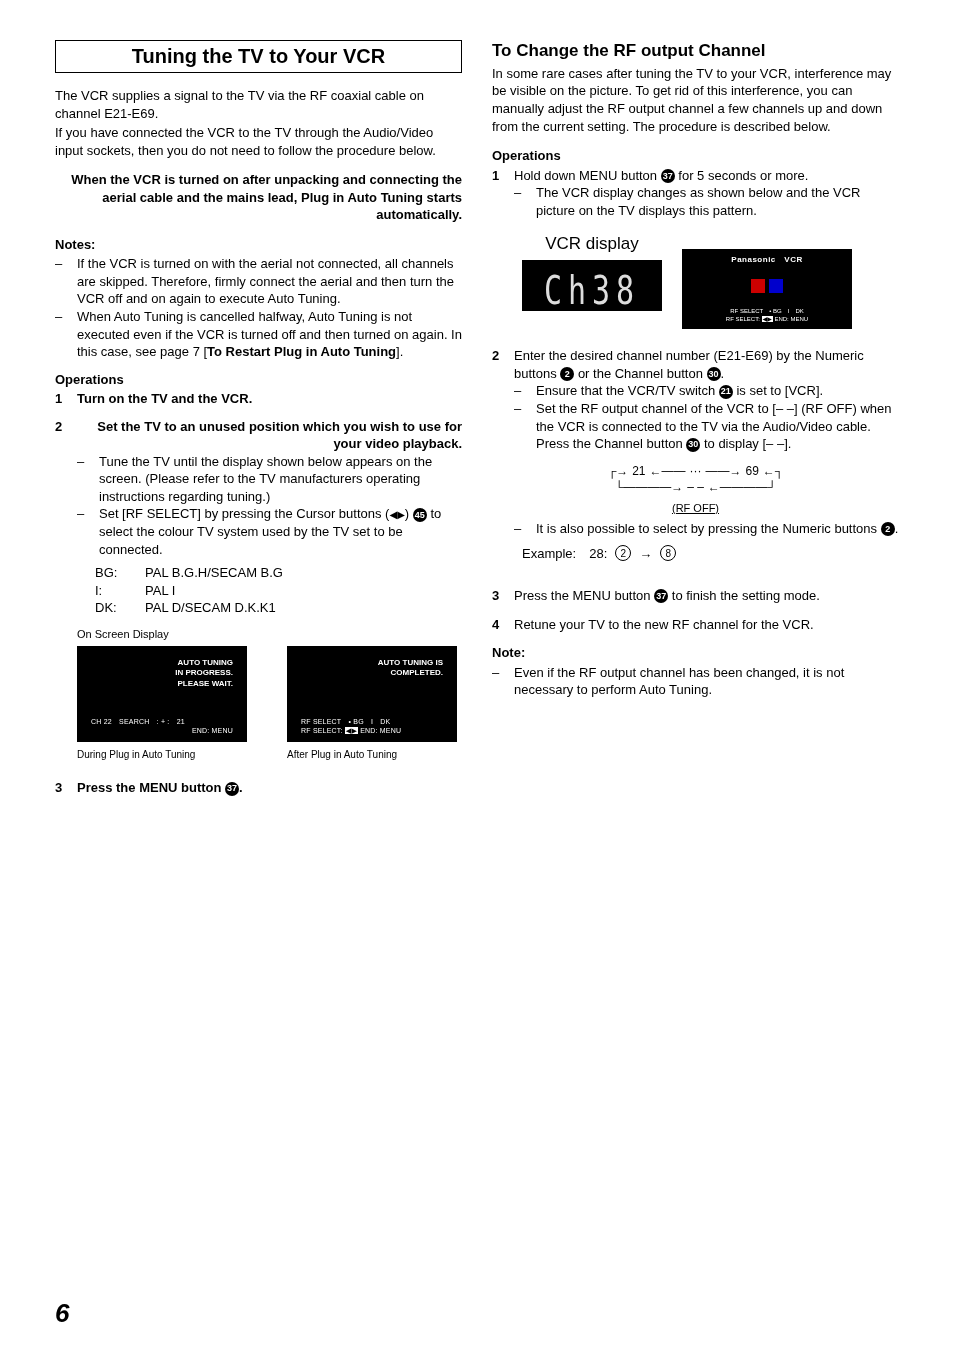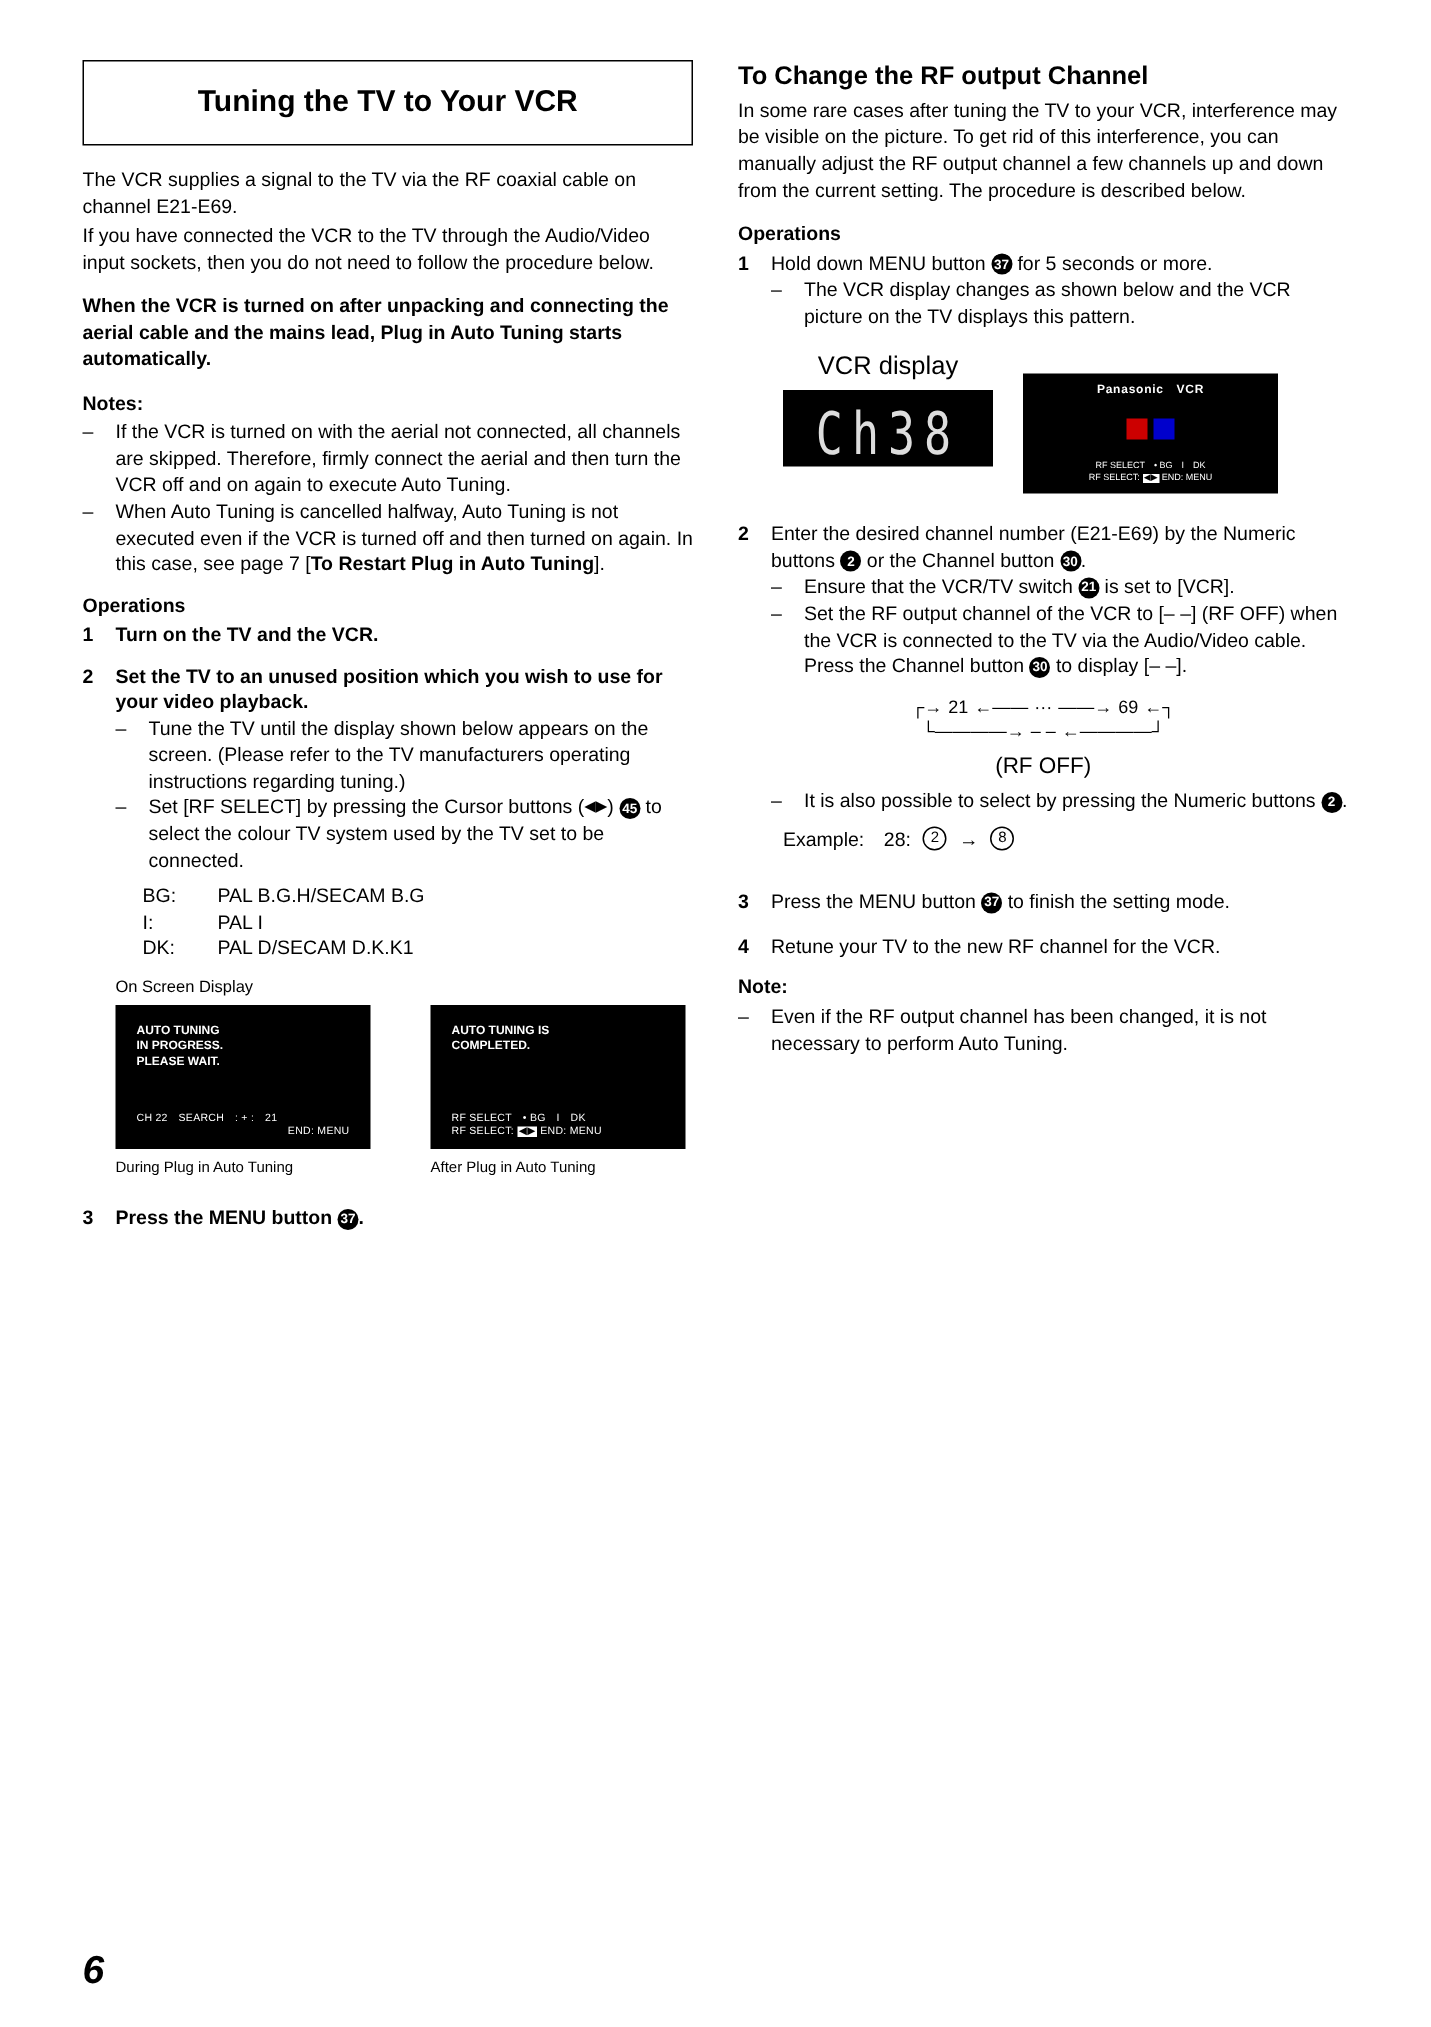--- a/index.html
+++ b/index.html
@@ -11,28 +11,28 @@
     font-size: 13px;
     line-height: 1.35;
     color: #000;
     position: relative;
   }
   .columns { display: flex; gap: 30px; }
   .col { flex: 1; }
   .title-box {
     border: 1px solid #000;
     text-align: center;
-    padding: 14px 10px;
+    padding: 2px 10px;
     margin-bottom: 14px;
   }
   .title-box h1 { font-size: 20px; font-weight: bold; }
   .h2 { font-size: 17px; font-weight: bold; margin-bottom: 2px; }
   p { margin-bottom: 2px; }
   .para { margin-bottom: 12px; }
-  .bold { font-weight: bold; }
+  .bold { font-weight: bold; text-align: right; }
   .sub { font-weight: bold; margin-top: 10px; margin-bottom: 2px; }
   .row { display: flex; }
   .num { width: 22px; font-weight: bold; flex-shrink:0;}
   .dash { width: 22px; flex-shrink:0; text-align:left;}
   .dash-in { width: 22px; flex-shrink:0; padding-left:0px;}
   .indent1 { padding-left: 22px; }
   .ref { display:inline-flex; align-items:center; justify-content:center; width:14px; height:14px; border-radius:50%; background:#000; color:#fff; font-size:9px; font-weight:bold; vertical-align:middle; line-height:1;}
   .systable { margin-left: 40px; margin-top:6px; margin-bottom:10px;}
   .systable .r { display:flex;}
   .systable .k { width:50px;}
@@ -54,21 +54,21 @@
   .tv-title { font-size:8px; font-weight:bold; margin-bottom:4px; letter-spacing:0.5px;}
   .squares { display:flex; gap:4px; margin-bottom:6px;}
   .sq { width:14px; height:14px;}
   .sq1 { background:#c00;}
   .sq2 { background:#00c;}
   .tv-foot { font-size:6px; text-align:center; line-height:1.3;}
   .tv-foot .hl { background:#fff; color:#000; padding:0 1px;}
   .diag { margin:10px auto 4px auto; width:200px; font-size:12px; text-align:center;}
   .diag-flow { display:flex; align-items:center; justify-content:center; gap:4px;}
   .arr { font-size:12px;}
-  .rfoff { font-size:15px; text-align:center; margin-top:6px;}
+  .rfoff { font-size:11px; text-align:center; margin-top:6px;text-decoration:underline;}
   .circle-num { display:inline-flex; width:16px; height:16px; border:1px solid #000; border-radius:50%; align-items:center; justify-content:center; font-size:10px;}
   .example { margin:8px 0 24px 30px; display:flex; align-items:flex-start; gap:8px;}
   .page-num { position:absolute; bottom:20px; left:55px; font-size:26px; font-style:italic; font-weight:bold;}
   .tri { font-size:10px; vertical-align:middle;}
 </style>
 </head>
 <body>
 
 <div class="columns">
 

